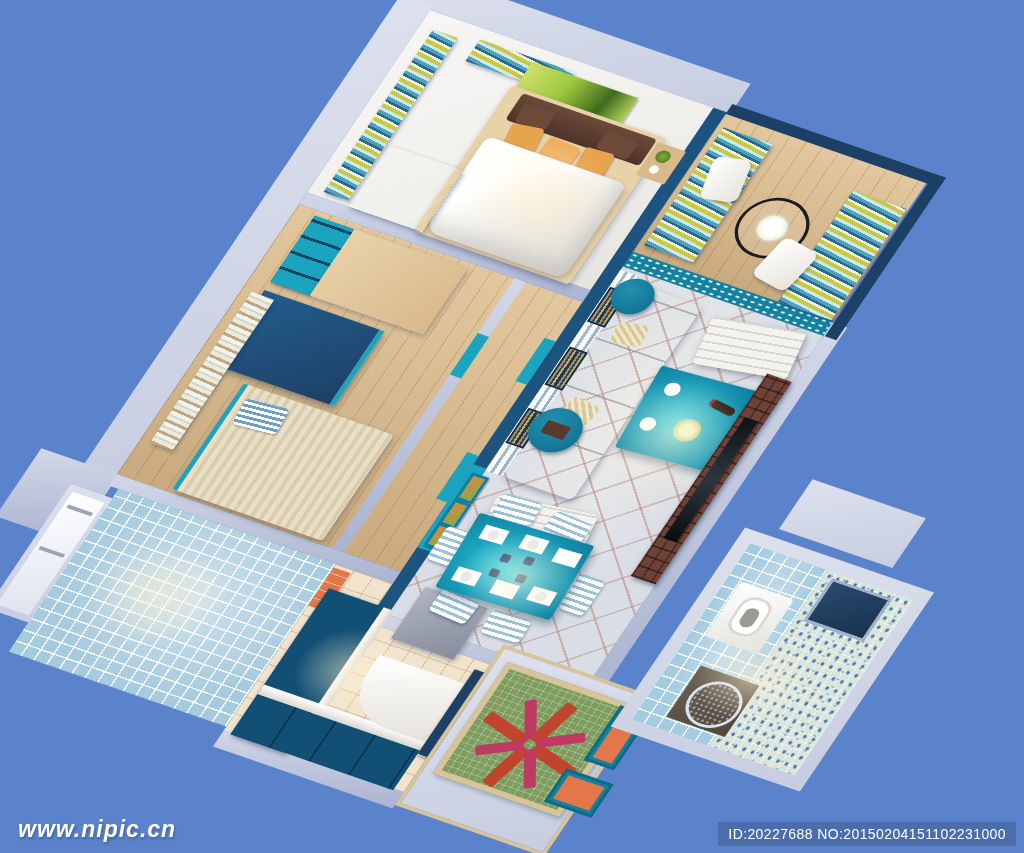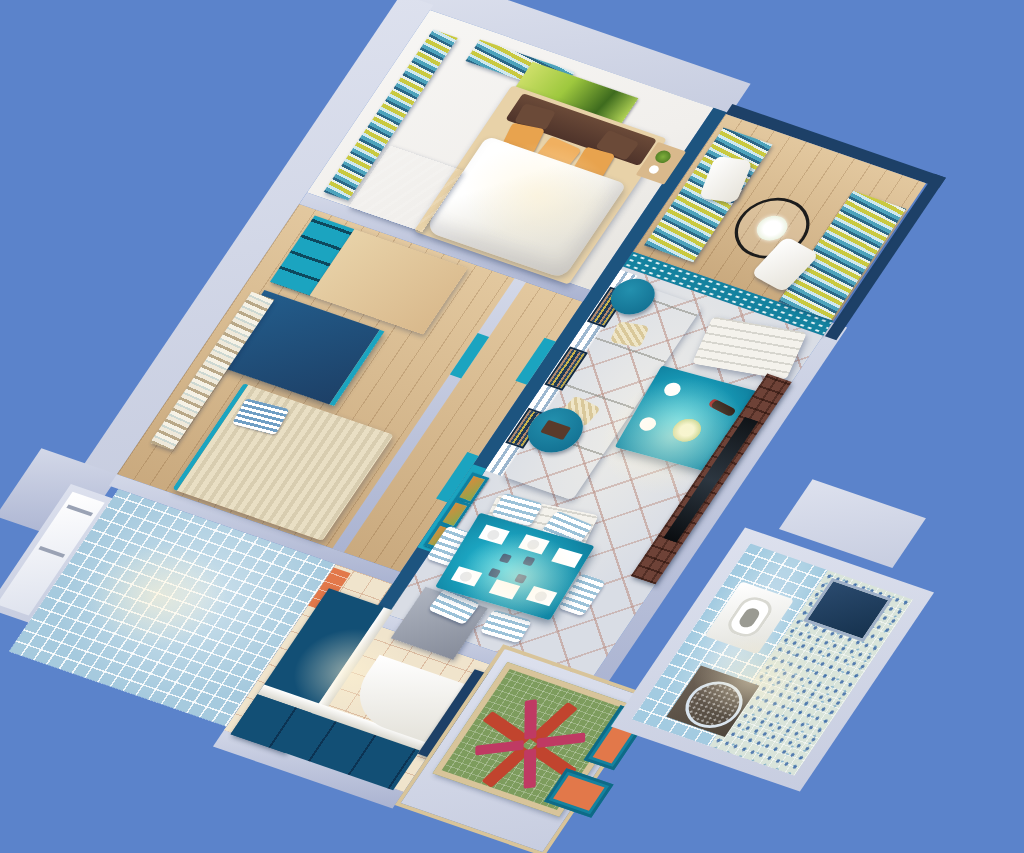--- a/index.html
+++ b/index.html
@@ -220,14 +220,16 @@
         <div style="position:absolute;left:9px;top:12px;width:14px;height:22px;background:#9a9a92;border-radius:8px;"></div>
       </div>
       <div style="position:absolute;left:42px;top:150px;width:62px;height:62px;background:linear-gradient(140deg,#6e6256,#4e463c);"></div>
       <div class="circle" style="position:absolute;left:50px;top:158px;width:46px;height:46px;background:radial-gradient(circle at 40% 40%,#6f9fd8,#2a5ea8 70%);border:3px solid #d9e4ee;background-image:radial-gradient(rgba(255,255,255,.5) 1px,transparent 1.4px);background-size:5px 5px;"></div>
       <div class="r glow" style="left:30px;top:90px;width:130px;height:110px;"></div>
     </div>
 
   </div>
 
   <div class="watermark">
+    <span class="wm-url">www.nipic.cn</span>
   </div>
+  <div class="idbar">ID:20227688 NO:20150204151102231000</div>
 </div>
 
 </body></html>

